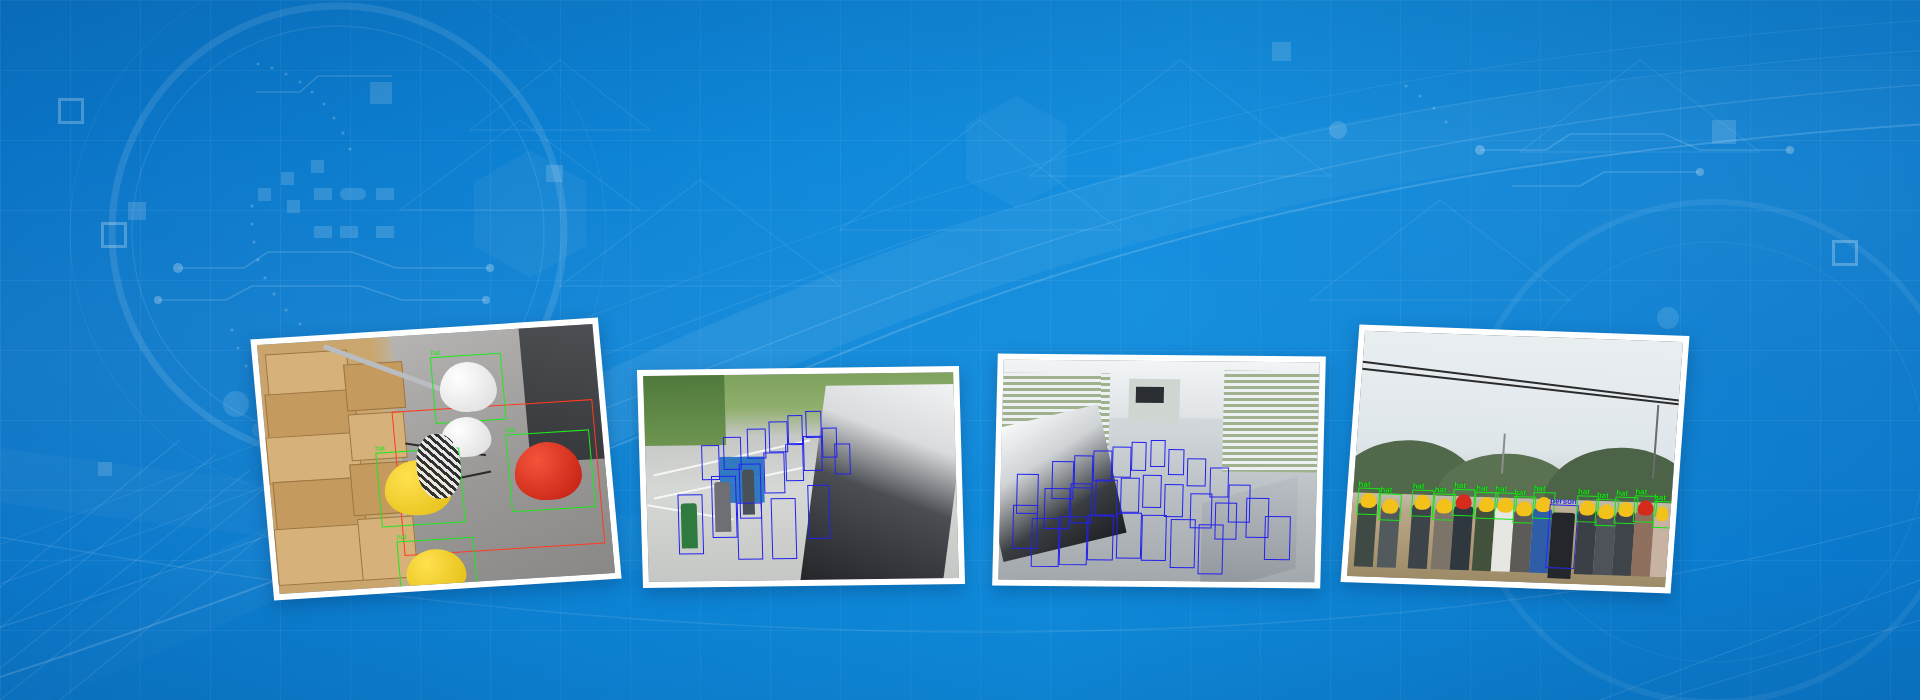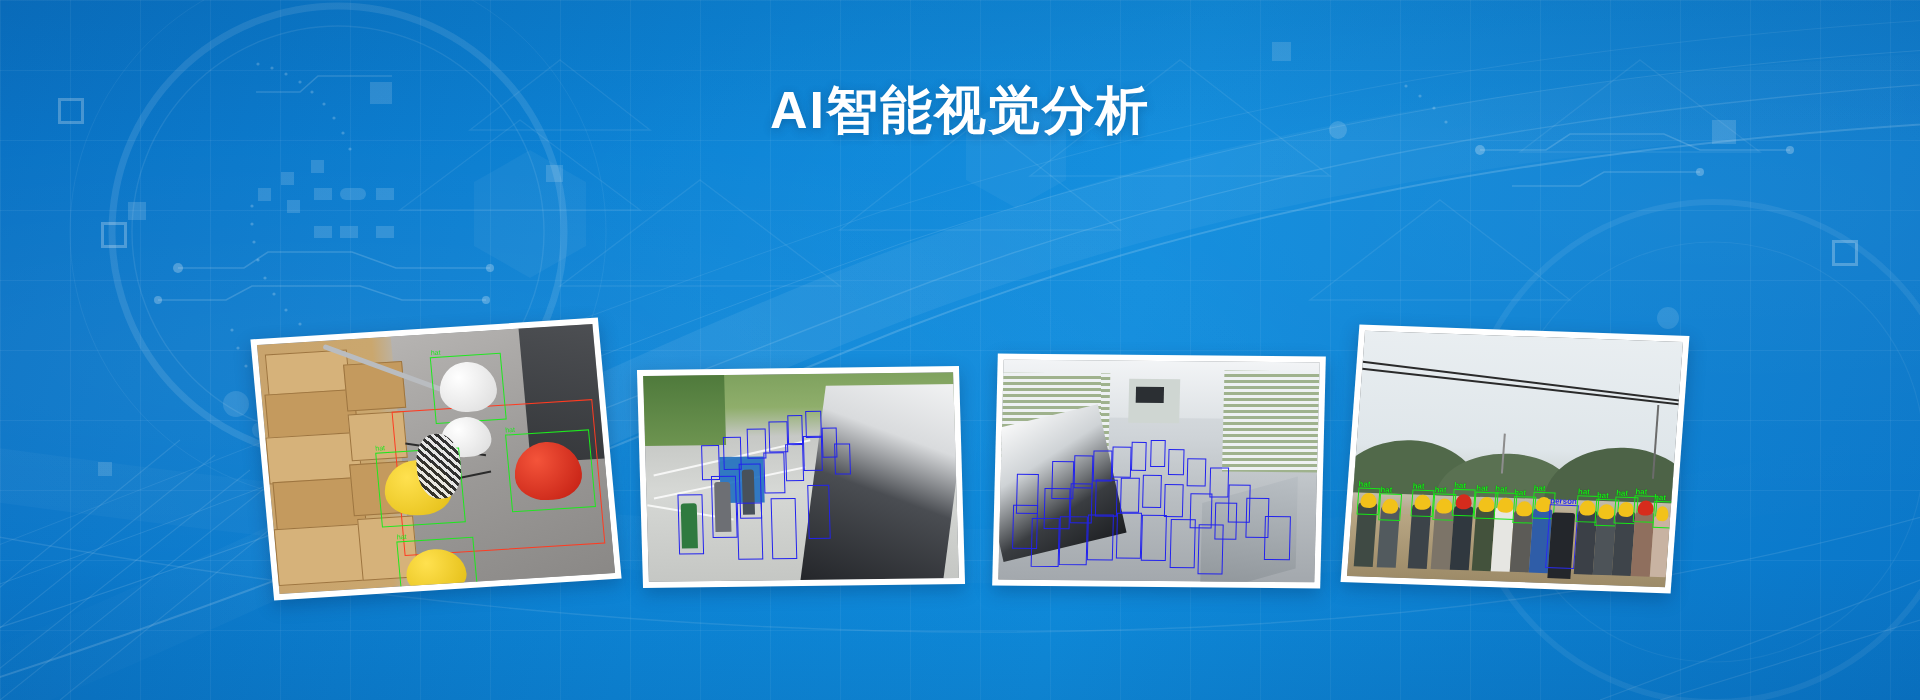--- a/index.html
+++ b/index.html
@@ -304,21 +304,20 @@
       <div class="sq solid" style="left: 1272px; top: 42px; width: 19px; height: 19px;"></div>
       <div class="sq solid" style="left: 1712px; top: 120px; width: 24px; height: 24px;"></div>
       <div class="sq outline" style="left: 1832px; top: 240px; width: 26px; height: 26px;"></div>
       <div class="sq solid" style="left: 1610px; top: 556px; width: 17px; height: 17px;"></div>
       <div class="sq solid" style="left: 98px; top: 462px; width: 14px; height: 14px;"></div>
     </div>
 
   <div class="bg-layer vignette"></div>
 
   <div class="text-wrap">
-    <h1 class="title">AI智能视觉分析</h1>
   </div>
 
   <div class="photos">
 
     <div class="photo" id="photo-1">
       <div class="inner">
         <div class="scene-warehouse">
           <div class="wh-floor"></div>
 
           <div class="wh-box l" style="left:2%;top:4%;width:24%;height:16%"></div>

